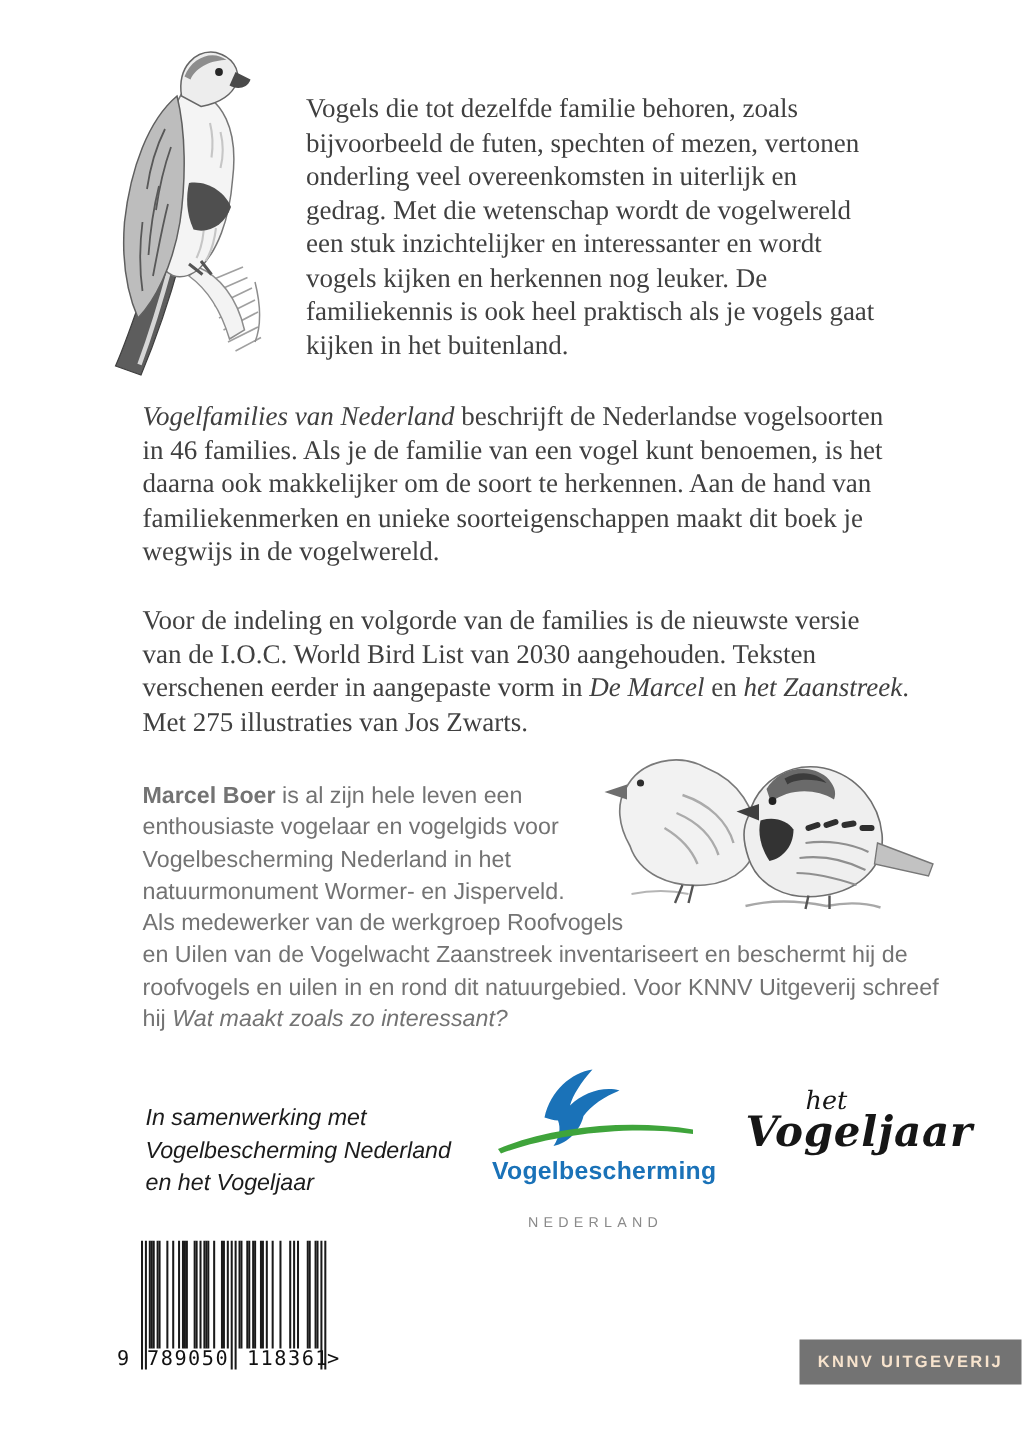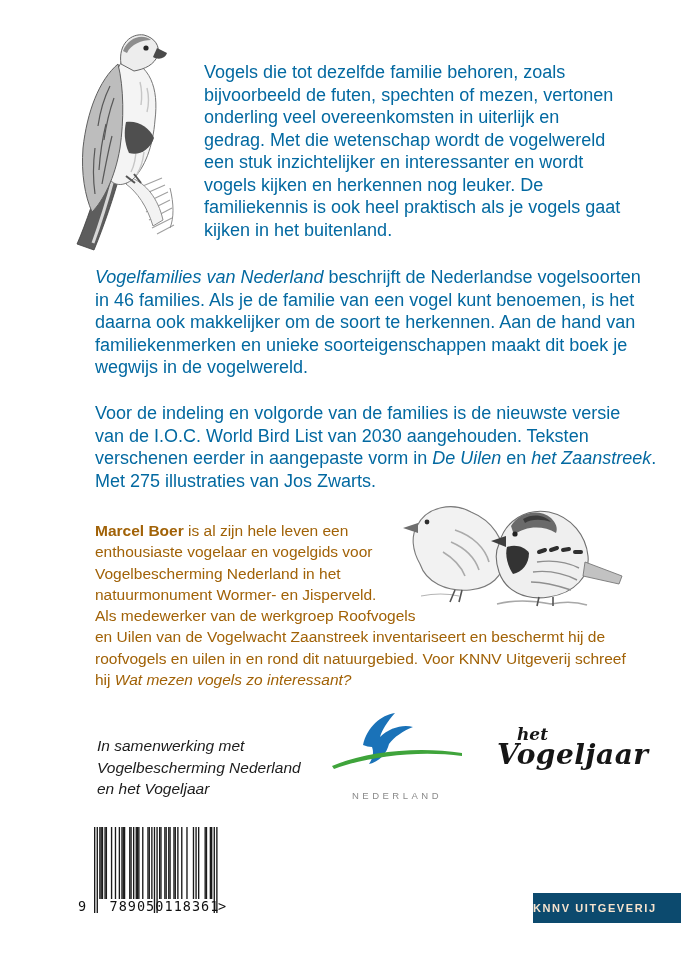--- a/index.html
+++ b/index.html
@@ -1,64 +1,64 @@
 <!DOCTYPE html>
 <html><head>
 <meta charset="utf-8">
 <style>
   html,body{margin:0;padding:0;background:#ffffff;}
   body{width:681px;height:960px;position:relative;overflow:hidden;
        font-family:"Liberation Sans","DejaVu Sans",sans-serif;}
   .abs{position:absolute;}
 
   
-  .serif{font-family:Liberation Sans, sans-serif;
-         font-size:18px;line-height:22.5px;color:#0369a1;
+  .serif{font-family:Liberation Serif, serif;
+         font-size:18px;line-height:22.5px;color:#404040;
          white-space:pre-line;margin:0;}
   #intro{left:204px;top:61px;width:470px;}
   #para2{left:95px;top:266px;width:580px;}
   #para3{left:95px;top:402px;width:580px;}
   .it{font-style:italic;}
 
   
   #author{left:95px;top:520px;width:580px;
-          font-size:15.5px;line-height:21.3px;color:#a16207;
+          font-size:15.5px;line-height:21.3px;color:#737373;
           white-space:pre-line;margin:0;}
   #author b{font-weight:bold;}
 
   
   #collab{left:97px;top:735px;width:260px;font-style:italic;
           font-size:15.5px;line-height:21.5px;color:#1c1c1c;
           white-space:pre-line;margin:0;}
 
   
   #vb-logo{left:328px;top:711px;width:138px;text-align:center;}
   #vb-logo svg{display:block;margin:0 auto;}
   .vb-name{font-size:16.5px;font-weight:bold;color:#1a72b8;letter-spacing:.2px;margin-top:1px;}
   .vb-country{font-size:9.5px;color:#8a8a8a;letter-spacing:3.5px;margin-top:19px;}
 
   
   #vj-logo{left:497px;top:727px;width:130px;color:#161616;
            font-family:"DejaVu Serif","Liberation Serif",serif;}
-  .vj-het{font-size:17px;font-weight:bold;font-style:italic;margin-left:20px;line-height:15px;}
+  .vj-het{font-size:17px;font-weight:normal;font-style:italic;margin-left:40px;line-height:15px;}
   .vj-name{font-size:28px;font-weight:bold;font-style:italic;line-height:26px;letter-spacing:.5px;}
 
   
   #barcode{left:78px;top:827px;width:154px;height:92px;}
   #barcode svg{position:absolute;left:0;top:0;}
   .bc-digit{position:absolute;font-family:"DejaVu Sans Mono","Liberation Mono",monospace;
             font-size:13.5px;color:#111;top:71px;}
   .bc-first{left:0;}
-  .bc-g1{left:20px;width:78px;text-align:center;letter-spacing:1px;}
+  .bc-g1{left:20px;width:54px;text-align:center;letter-spacing:1px;}
   .bc-g2{left:81px;width:66px;text-align:center;letter-spacing:1px;}
   .bc-more{left:140px;}
 
   
-  #knnv{left:533px;top:893px;width:148px;height:30px;background:#0c4a6e;
-        display:flex;align-items:center;}
+  #knnv{left:533px;top:893px;width:148px;height:30px;background:#737373;
+        display:flex;align-items:center;justify-content:center;}
   #knnv span{color:#f7e3cd;font-size:11px;font-weight:bold;letter-spacing:1.6px;}
 
   
   #hawk{left:62px;top:28px;}
   #sparrows{left:399px;top:492px;}
 </style>
 </head>
 <body>
 
 <div class="abs" id="hawk">
@@ -118,21 +118,21 @@
 kijken in het buitenland.</p>
 
 <p class="abs serif" id="para2"><span class="it">Vogelfamilies van Nederland</span><span> beschrijft de Nederlandse vogelsoorten
 in 46 families. Als je de familie van een vogel kunt benoemen, is het
 daarna ook makkelijker om de soort te herkennen. Aan de hand van
 familiekenmerken en unieke soorteigenschappen maakt dit boek je
 wegwijs in de vogelwereld.</span></p>
 
 <p class="abs serif" id="para3"><span>Voor de indeling en volgorde van de families is de nieuwste versie
 van de I.O.C. World Bird List van 2030 aangehouden. Teksten
-verschenen eerder in aangepaste vorm in </span><span class="it">De Uilen</span><span> en </span><span class="it">het Zaanstreek</span><span>.
+verschenen eerder in aangepaste vorm in </span><span class="it">De Marcel</span><span> en </span><span class="it">het Zaanstreek</span><span>.
 Met 275 illustraties van Jos Zwarts.</span></p>
 
 <div class="abs" id="sparrows">
   <svg width="226" height="120" viewBox="0 0 226 120">
 
     <path d="M22 104 Q42 100 60 104" stroke="#b5b5b5" fill="none" stroke-width="1.2"></path>
     <path d="M98 112 Q122 106 152 112 Q172 108 188 113" stroke="#a8a8a8" fill="none" stroke-width="1.6"></path>
 
     <path d="M18 34 C28 14 54 10 72 20 C94 29 105 48 105 66 C105 84 92 96 71 98 C47 100 27 90 21 72 C13 58 12 44 18 34 Z" fill="#f2f2f2" stroke="#7a7a7a" stroke-width="1.1"></path>
     <path d="M19 31 L4 36 L19 41 Z" fill="#6e6e6e"></path>
@@ -173,31 +173,32 @@
   </svg>
 </div>
 
 <p class="abs" id="author"><b>Marcel Boer</b><span> is al zijn hele leven een
 enthousiaste vogelaar en vogelgids voor
 Vogelbescherming Nederland in het
 natuurmonument Wormer- en Jisperveld.
 Als medewerker van de werkgroep Roofvogels
 en Uilen van de Vogelwacht Zaanstreek inventariseert en beschermt hij de
 roofvogels en uilen in en rond dit natuurgebied. Voor KNNV Uitgeverij schreef
-hij </span><span class="it">Wat mezen vogels zo interessant?</span></p>
+hij </span><span class="it">Wat maakt zoals zo interessant?</span></p>
 
 <p class="abs" id="collab">In samenwerking met
 Vogelbescherming Nederland
 en het Vogeljaar</p>
 
 <div class="abs" id="vb-logo">
   <svg width="132" height="60" viewBox="0 0 132 60">
     <path d="M32 34 C36 16 50 4 64 2 C56 11 51 19 49 26 C58 17 72 13 82 16 C72 20 63 26 58 33 C56 42 48 51 38 53 C42 47 43 41 41 36 C38 36 35 35 32 34 Z" fill="#1a72b8"></path>
     <path d="M1 55 C36 40 88 35 131 42 L131 45 C89 39 38 45 3 58 Z" fill="#3fa43b"></path>
   </svg>
+  <div class="vb-name">Vogelbescherming</div>
   <div class="vb-country">NEDERLAND</div>
 </div>
 
 <div class="abs" id="vj-logo">
   <div class="vj-het">het</div>
   <div class="vj-name">Vogeljaar</div>
 </div>
 
 <div class="abs" id="barcode">
   <svg id="barcode-bars" width="154" height="90">

